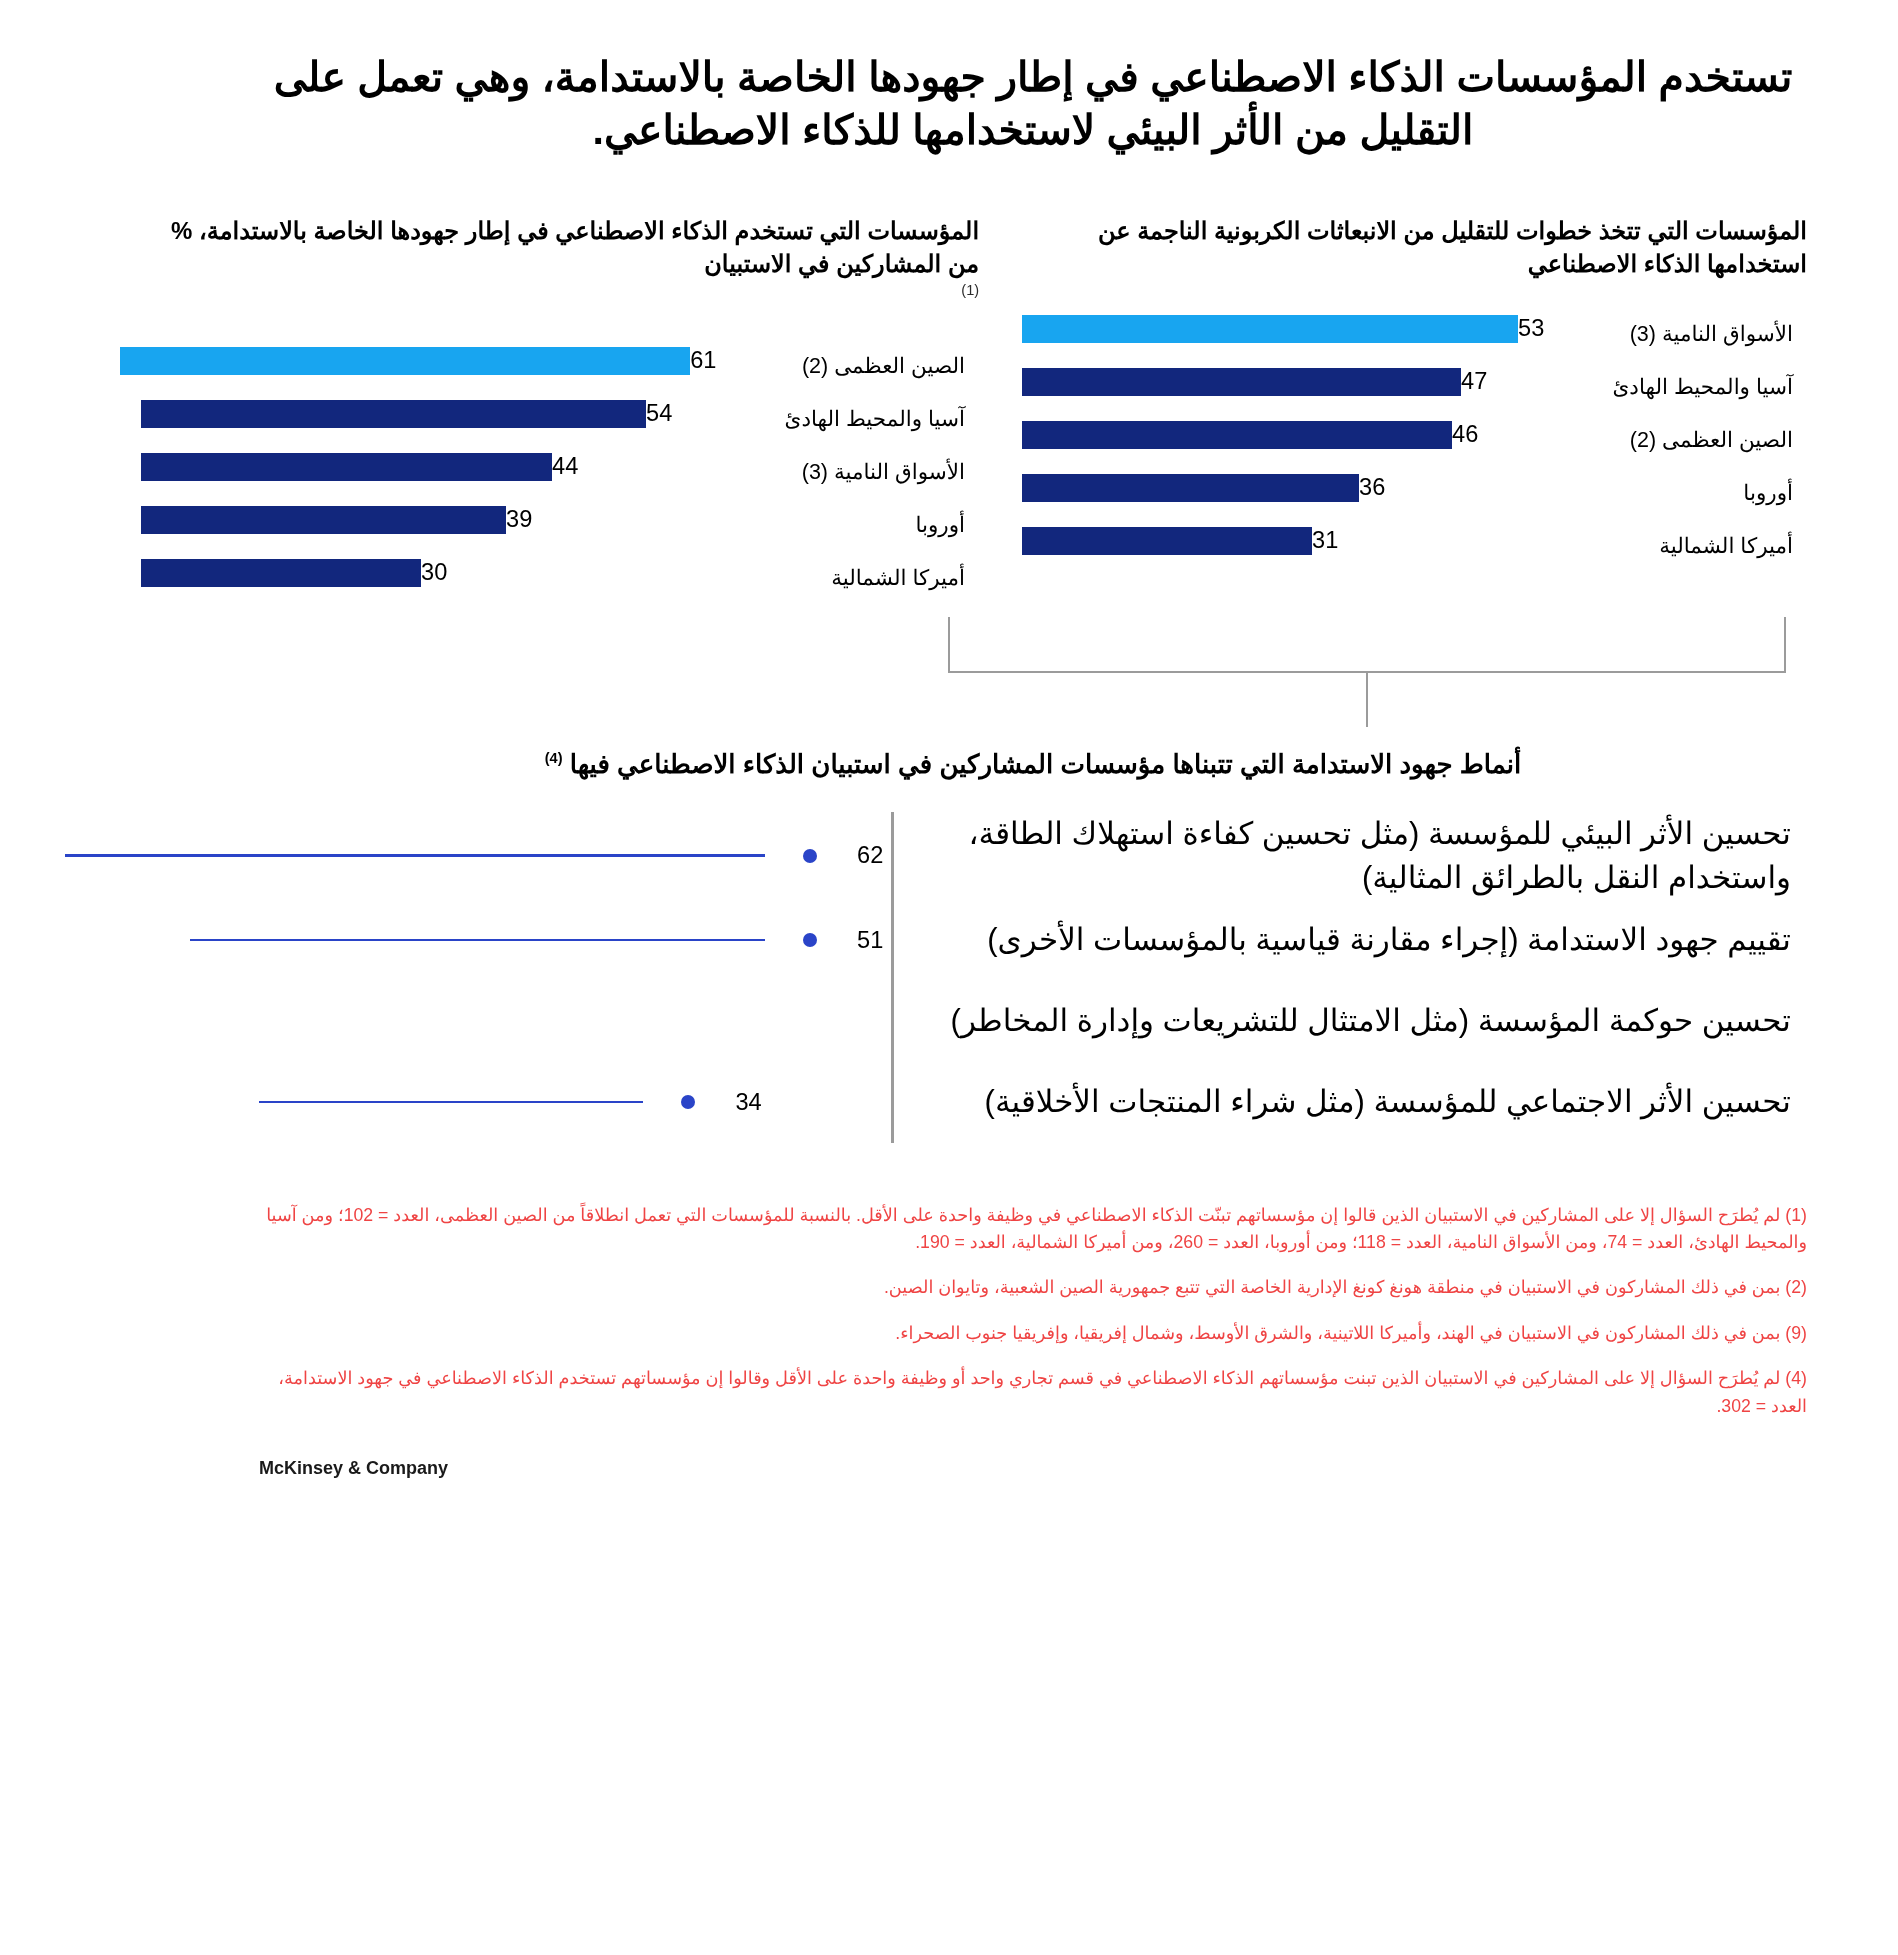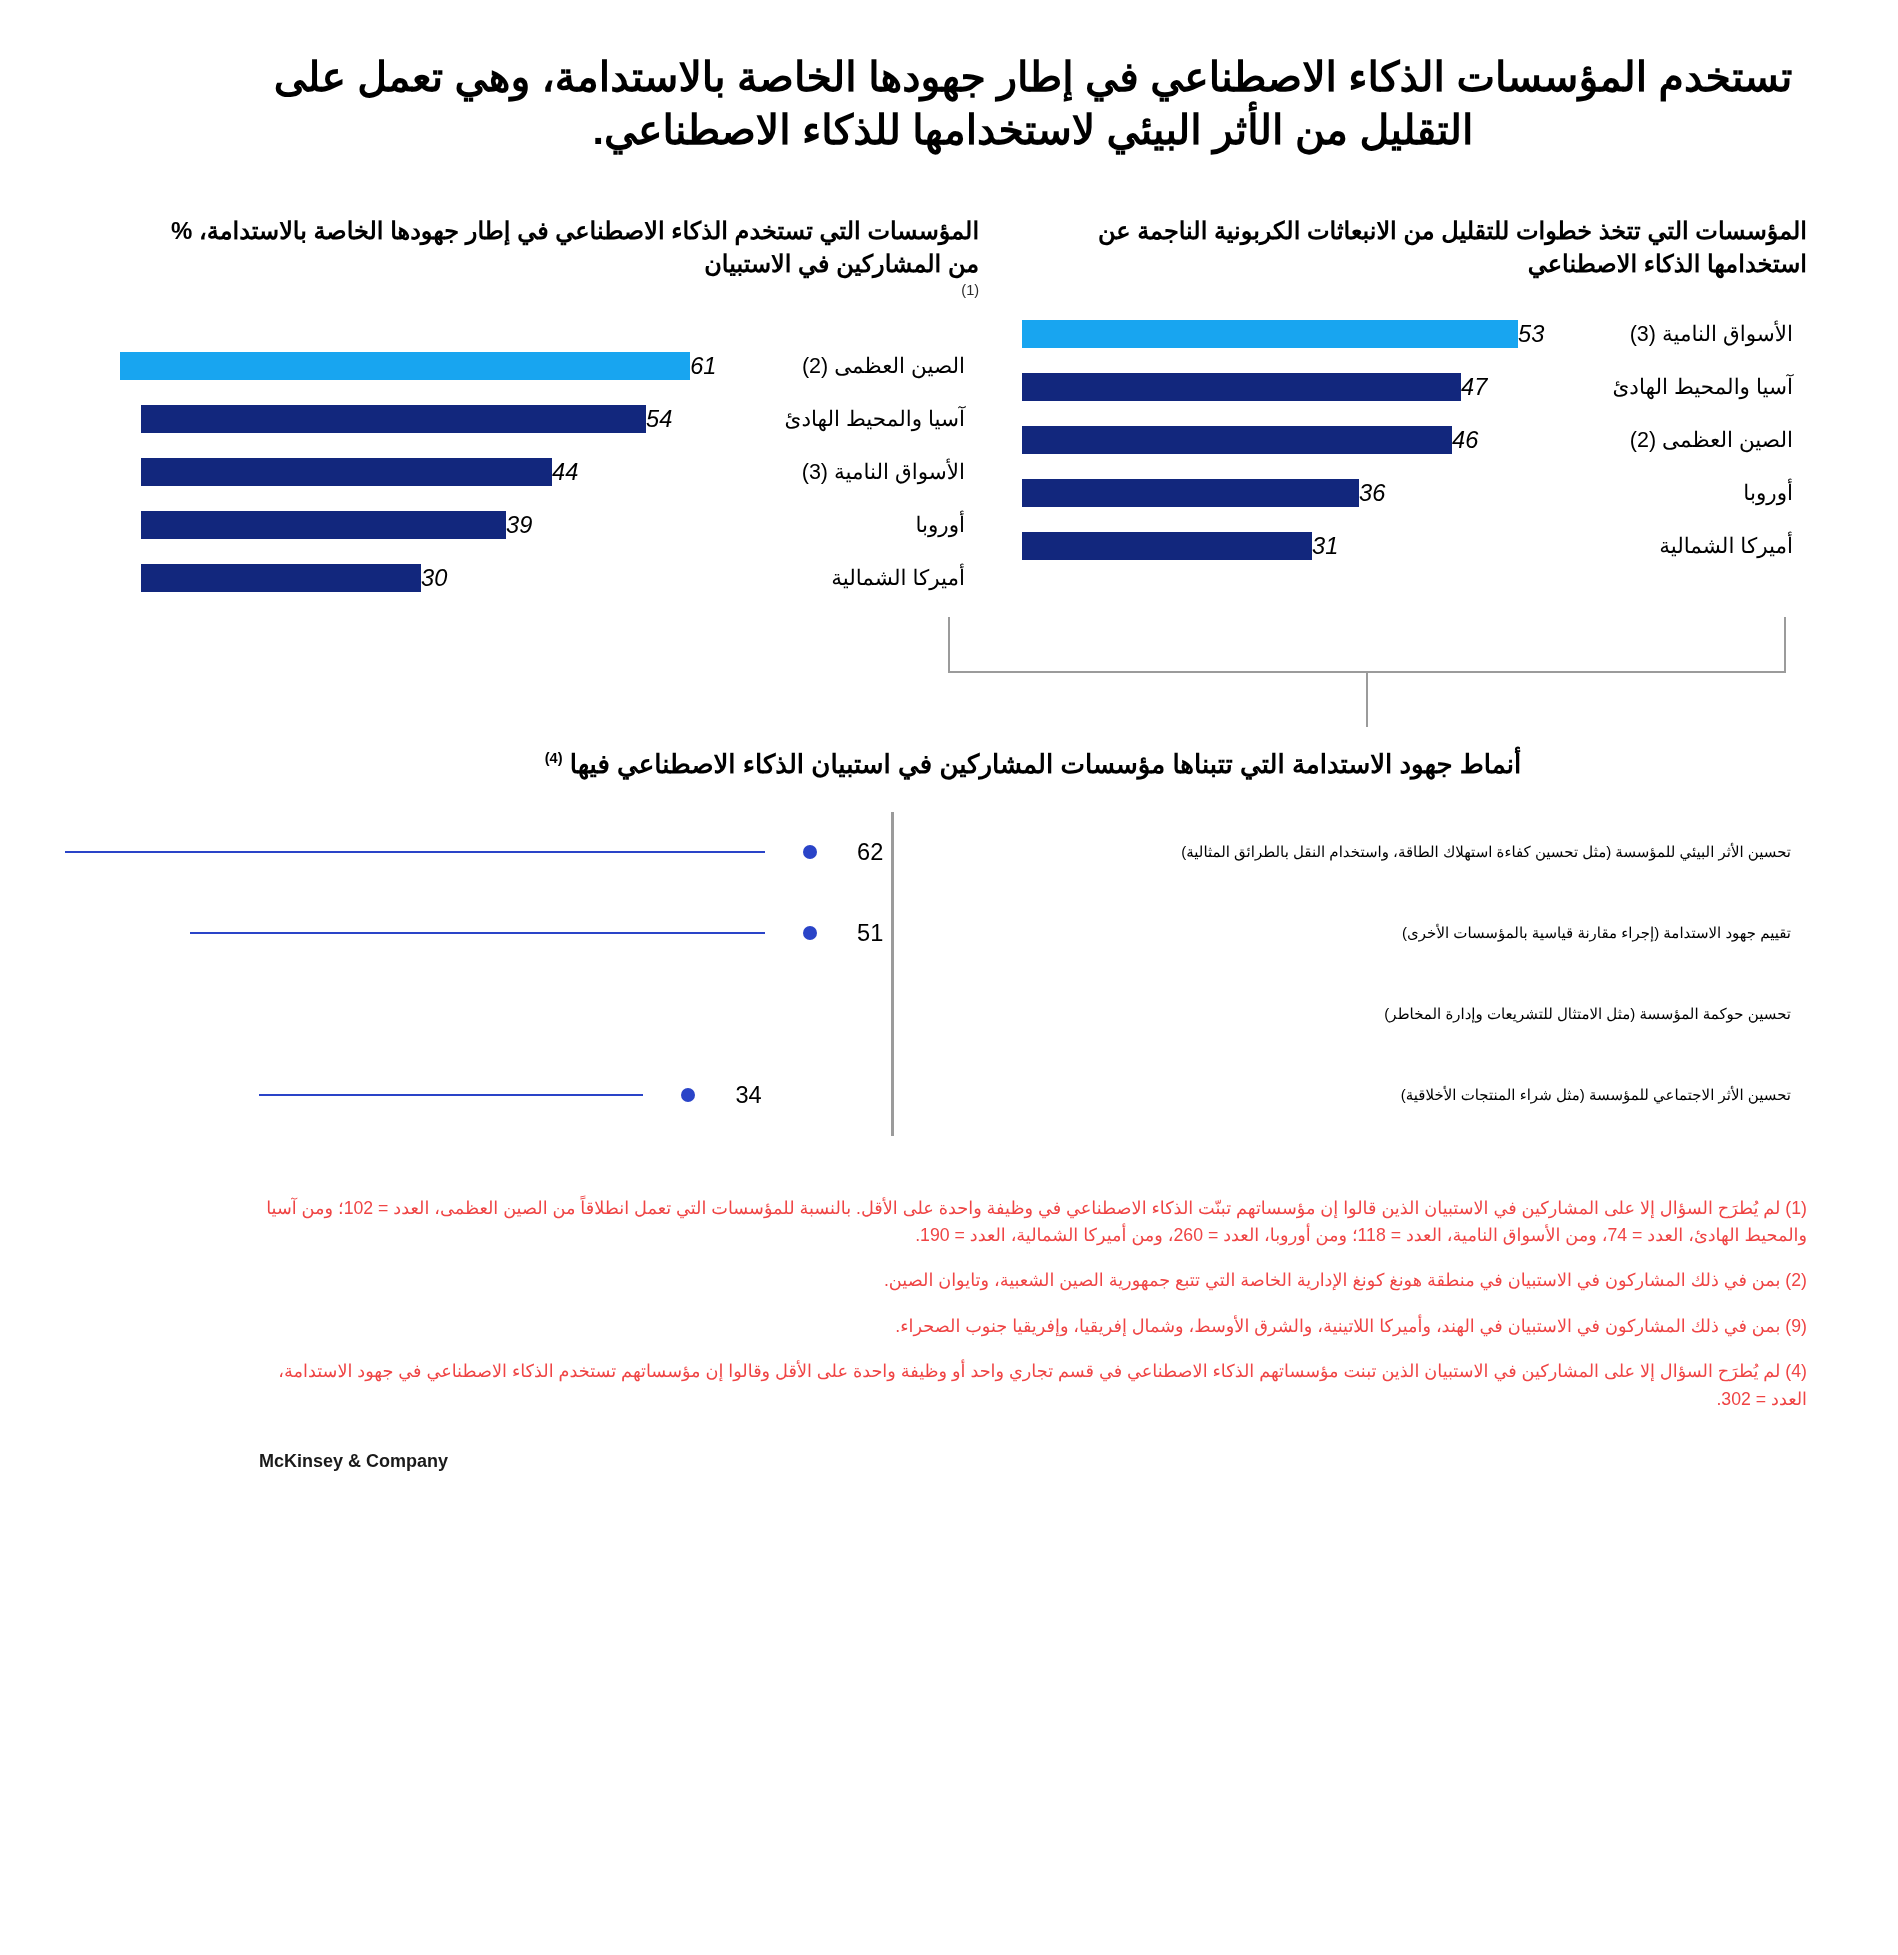--- a/index.html
+++ b/index.html
@@ -68,22 +68,21 @@
     font-size: 21.5px;
     padding-right: 14px;
     white-space: nowrap;
     flex: 0 0 auto;
   }
   .bar-track {
     flex: 1 1 auto;
     height: 100%;
     display: flex;
     flex-direction: row-reverse;  
-    align-items: center;
-    font-style: italic;
+    align-items: flex-start;
   }
   .bar {
     height: 28px;
     background: #12277d;
   }
   .bar.highlight { background: #18a5f0; }
   .bar-value {
     font-size: 23.6px;
     margin-right: 9.7px;
     white-space: nowrap;
@@ -130,21 +129,21 @@
   }
   .lolli-row {
     display: flex;
     flex-direction: row;
     align-items: center;
     min-height: 81px;
   }
   .lolli-label {
     width: 913px;
     flex: 0 0 auto;
-    font-size: 15px;
+    font-size: 31px;
     line-height: 1.42;
     text-align: right;
     padding-right: 16px;
   }
   .lolli-track {
     flex: 1 1 auto;
     position: relative;
     height: 81px;
     display: flex;
     align-items: center;

